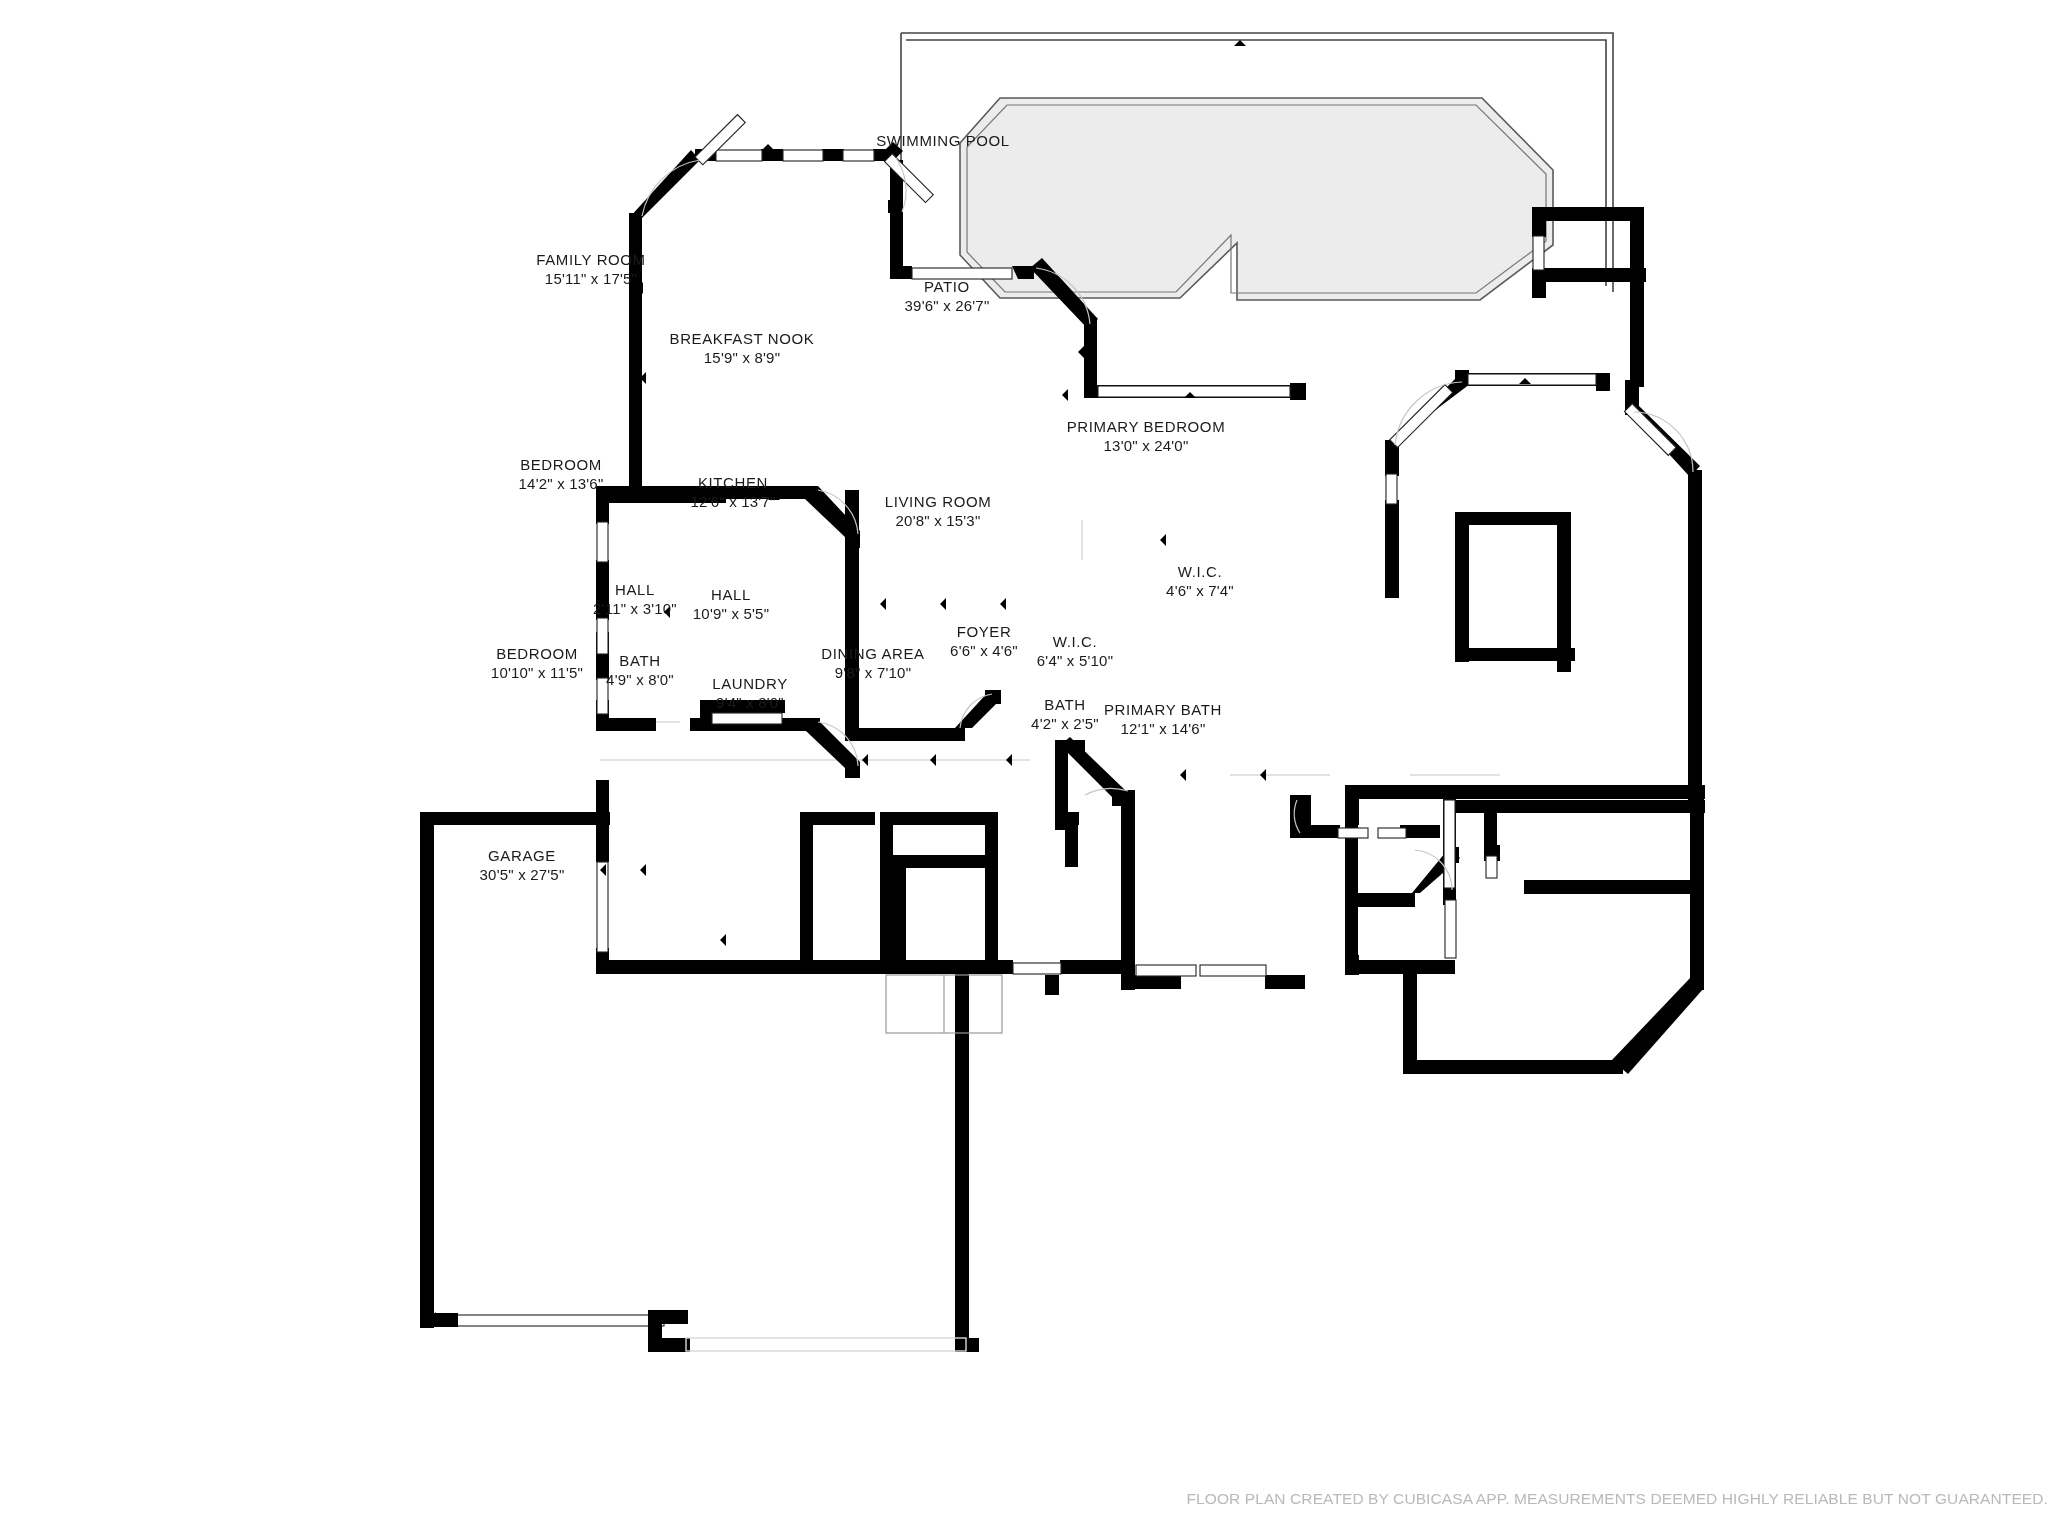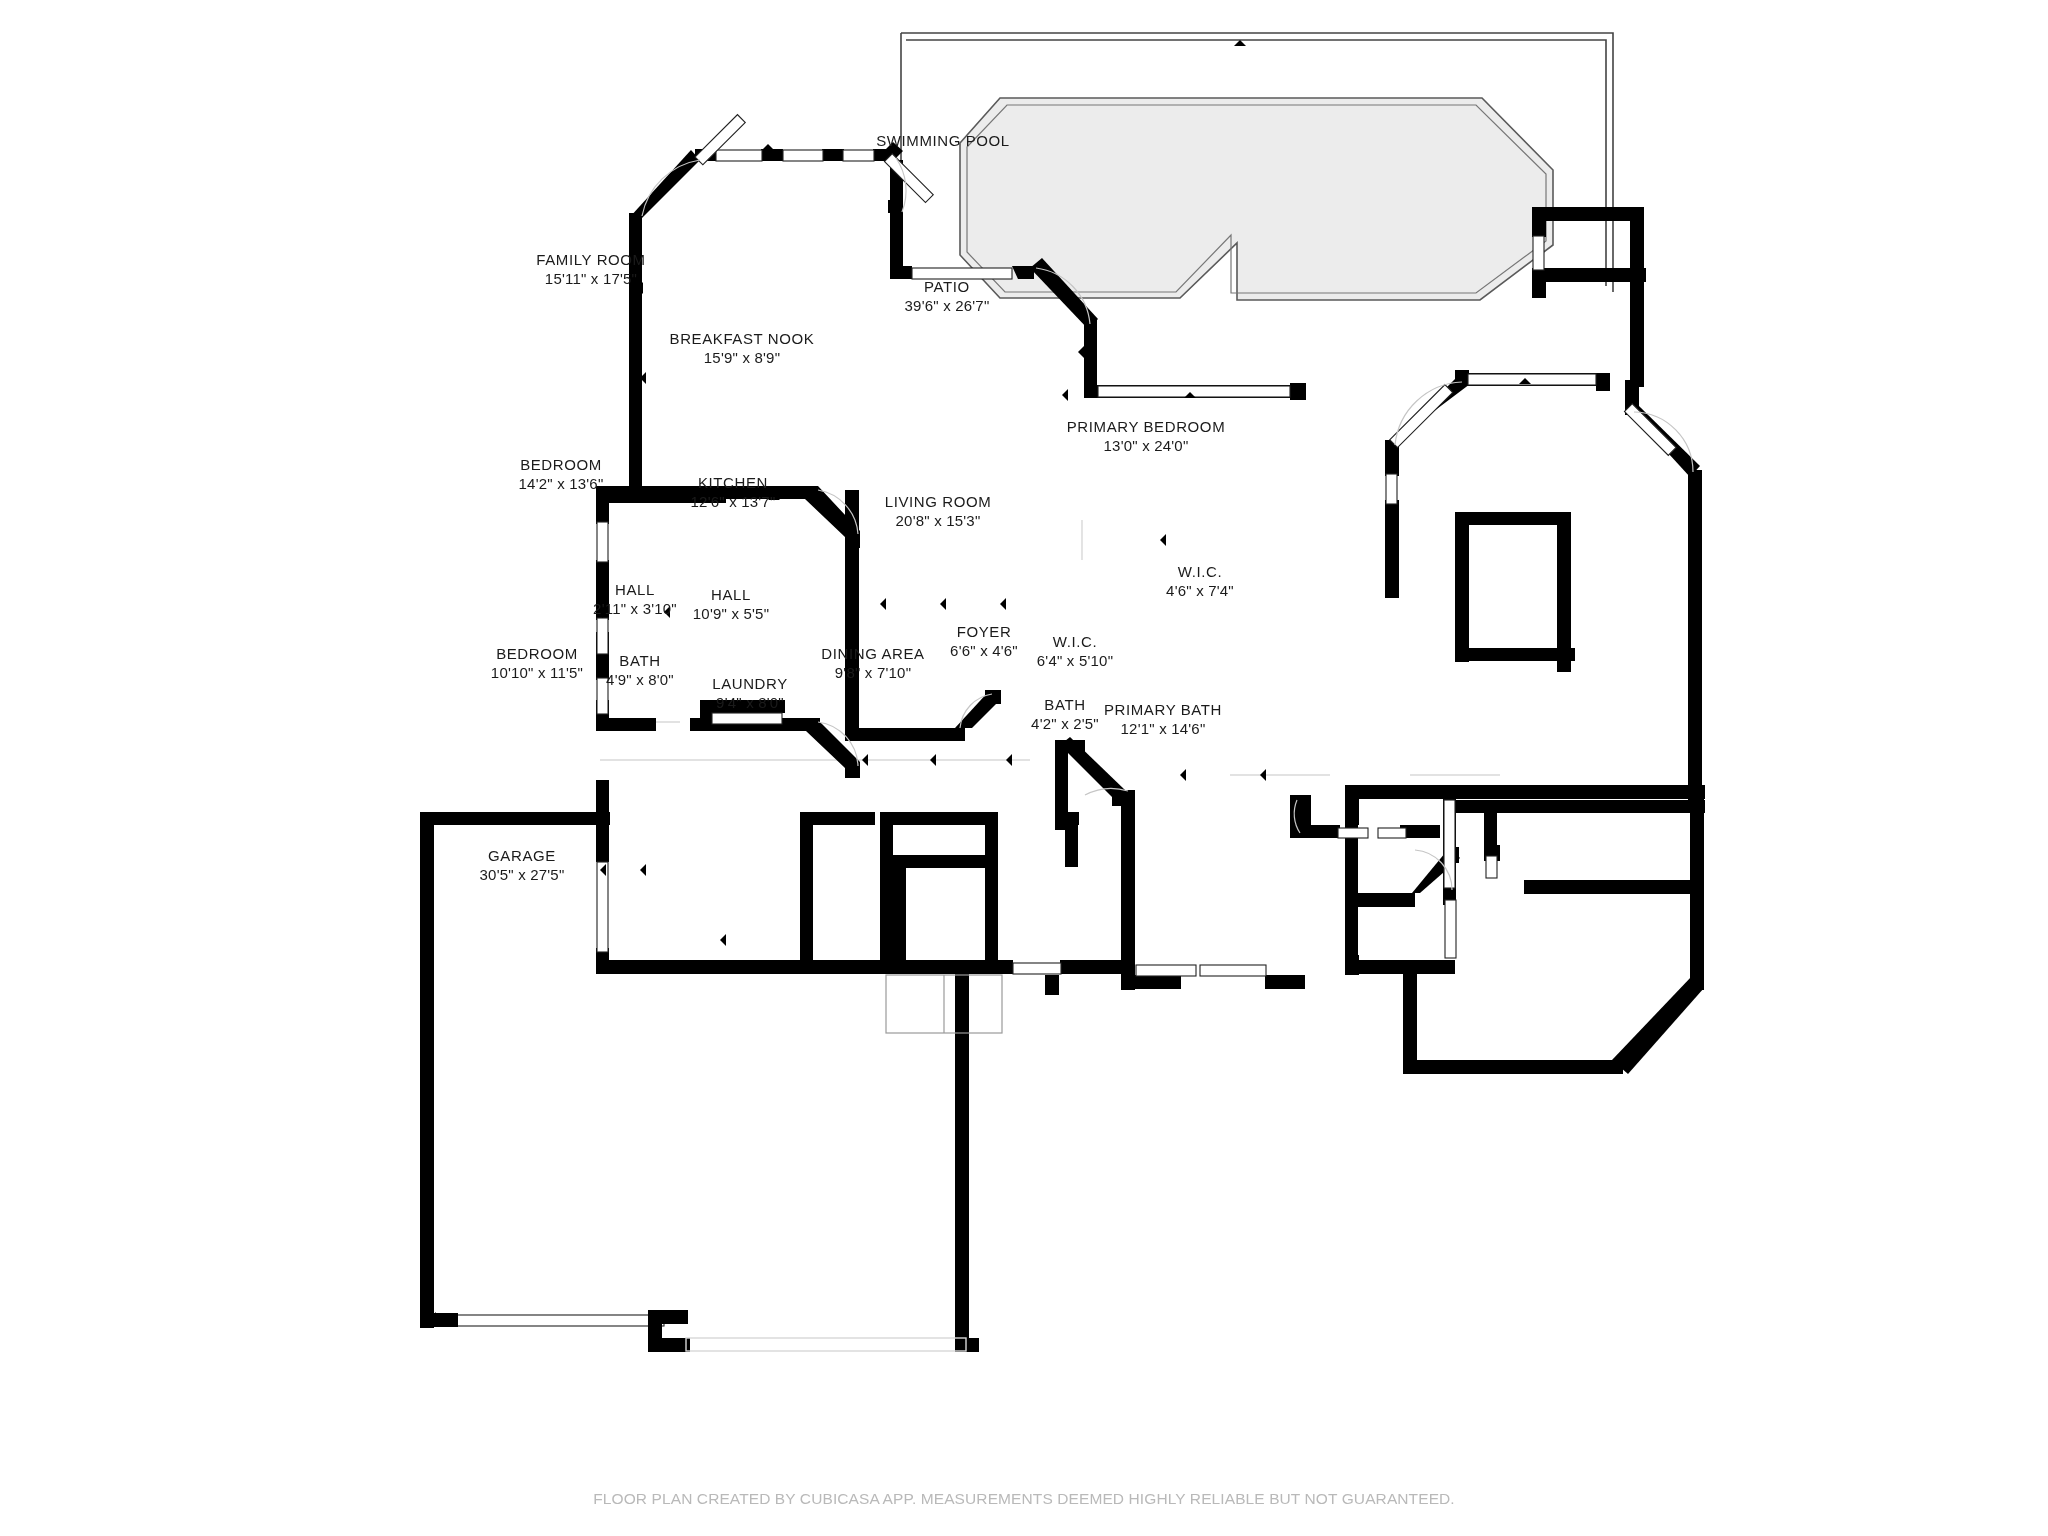--- a/index.html
+++ b/index.html
@@ -37,21 +37,21 @@
   }
   .room-dims {
     font-size: 15px;
     letter-spacing: 0.2px;
   }
   .footer-text {
     position: absolute;
     left: 0;
     right: 0;
     bottom: 28px;
-    text-align: center;
+    text-align: right;
     font-family: "Liberation Sans", sans-serif;
     font-size: 15.5px;
     letter-spacing: 0.1px;
     color: #b9b9b9;
     white-space: nowrap;
   }
 </style>
 </head>
 <body>
 

